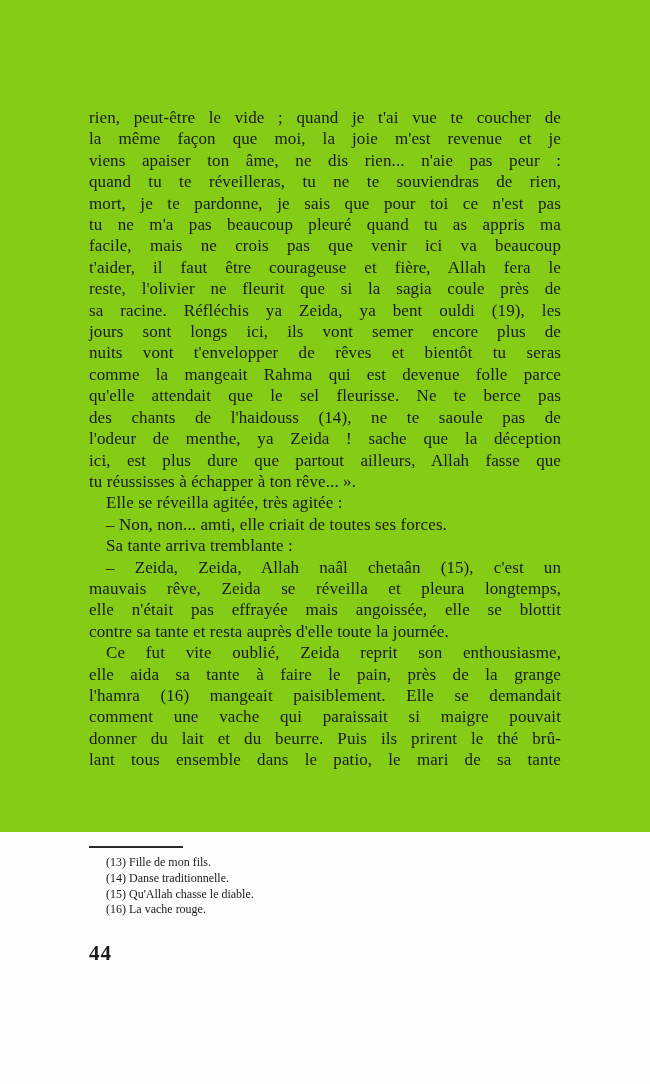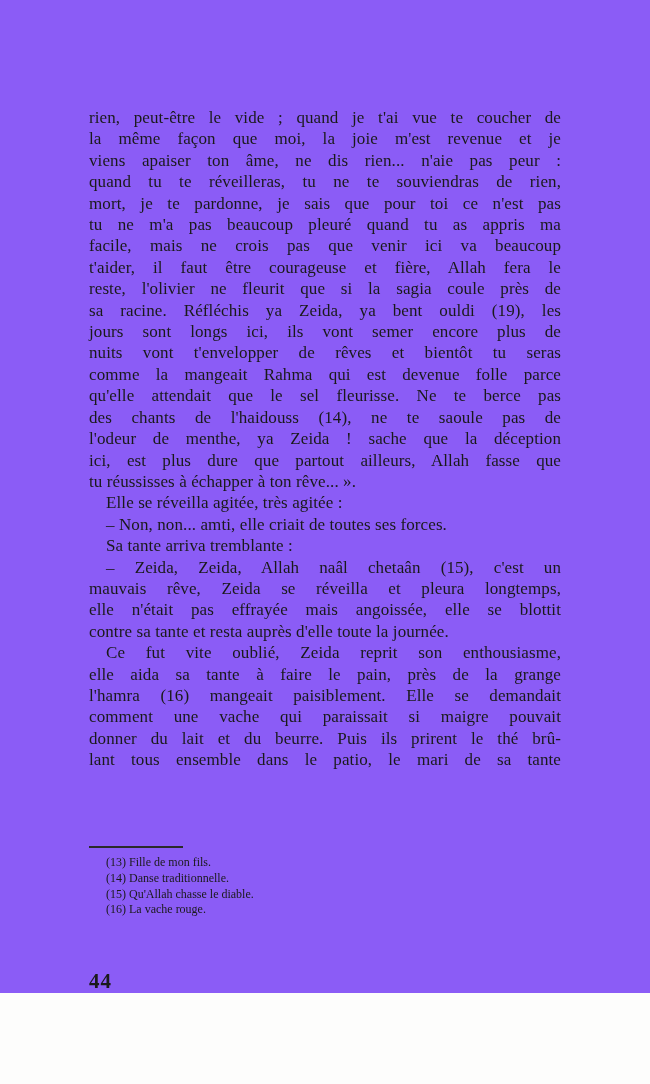--- a/index.html
+++ b/index.html
@@ -6,22 +6,22 @@
     margin: 0;
     padding: 0;
     width: 650px;
     height: 1084px;
     background: #fdfdfc;
     overflow: hidden;
   }
   .page {
     position: relative;
     width: 650px;
-    height: 993px;
-    background: #8b5cf6;
+    height: 832px;
+    background: #84cc16;
     font-family: "Liberation Serif", "DejaVu Serif", serif;
     color: #1a1a1a;
   }
   .body-text {
     position: absolute;
     left: 89px;
     top: 107px;
     width: 472px;
     font-size: 17px;
     line-height: 21.4px;
@@ -54,21 +54,20 @@
     font-size: 12px;
     line-height: 15.8px;
   }
   .page-number {
     position: absolute;
     left: 89px;
     top: 941px;
     font-size: 21px;
     font-weight: bold;
     letter-spacing: 1px;
-    margin-top: 28px;
   }
 </style>
 </head>
 <body>
 
 <div class="page">
   <div class="body-text" id="body-text">
       <div class="para">
         <div class="line j">rien, peut-être le vide ; quand je t'ai vue te coucher de</div>
         <div class="line j">la même façon que moi, la joie m'est revenue et je</div>

